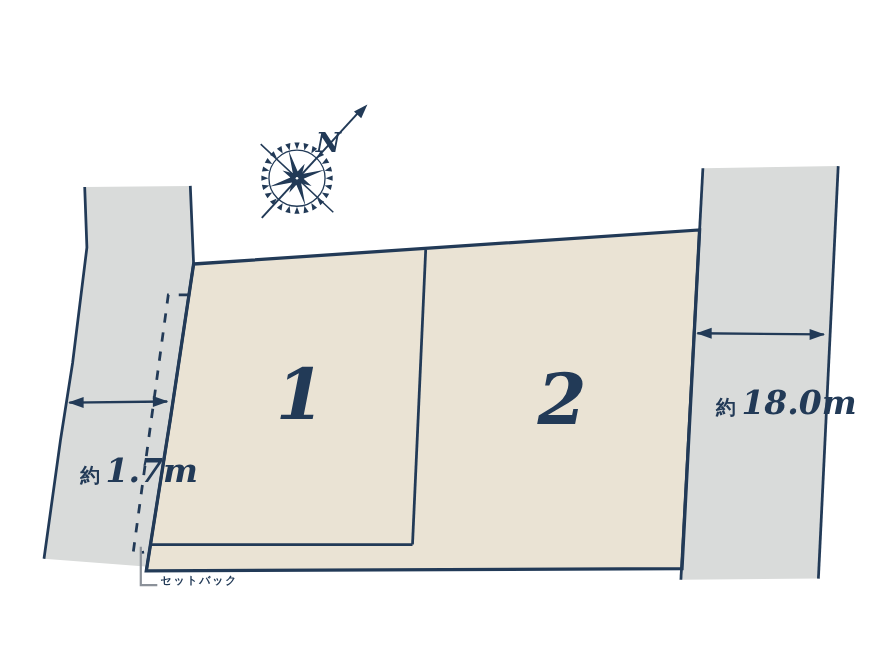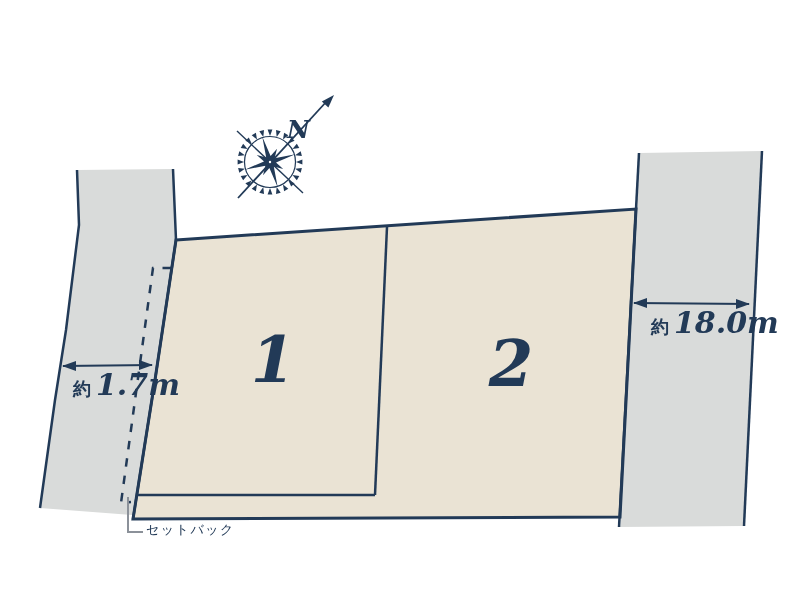--- a/index.html
+++ b/index.html
@@ -9,23 +9,23 @@
   }
   #plot-svg{position:absolute;left:0;top:0;}
   .overlay{position:absolute;white-space:nowrap;color:#223a57;}
   .lot-number{
     font-family:"DejaVu Serif",serif;font-style:italic;font-weight:bold;
     font-size:64px;line-height:1;text-align:center;
   }
   .dim-label{display:flex;align-items:baseline;gap:4px;}
   .dim-prefix{font-size:18px;font-weight:bold;letter-spacing:1px;}
   .dim-value{
-    font-family:"DejaVu Serif",serif;font-style:italic;font-weight:bold;font-size:30px;line-height:1;
+    font-family:"DejaVu Serif",serif;font-style:italic;font-weight:bold;font-size:30px;line-height:1;margin-top:44px;
   }
-  .setback-label{font-size:13px;font-weight:normal;letter-spacing:1.5px;}
+  .setback-label{font-size:10px;font-weight:bold;letter-spacing:1.5px;}
   .north-label{
     font-family:"DejaVu Serif",serif;font-style:italic;font-weight:bold;font-size:25px;line-height:1;
   }
 </style>
 </head>
 <body>
 
 <div id="stage">
 
   <svg id="plot-svg" width="800" height="600" viewBox="0 0 800 600">

